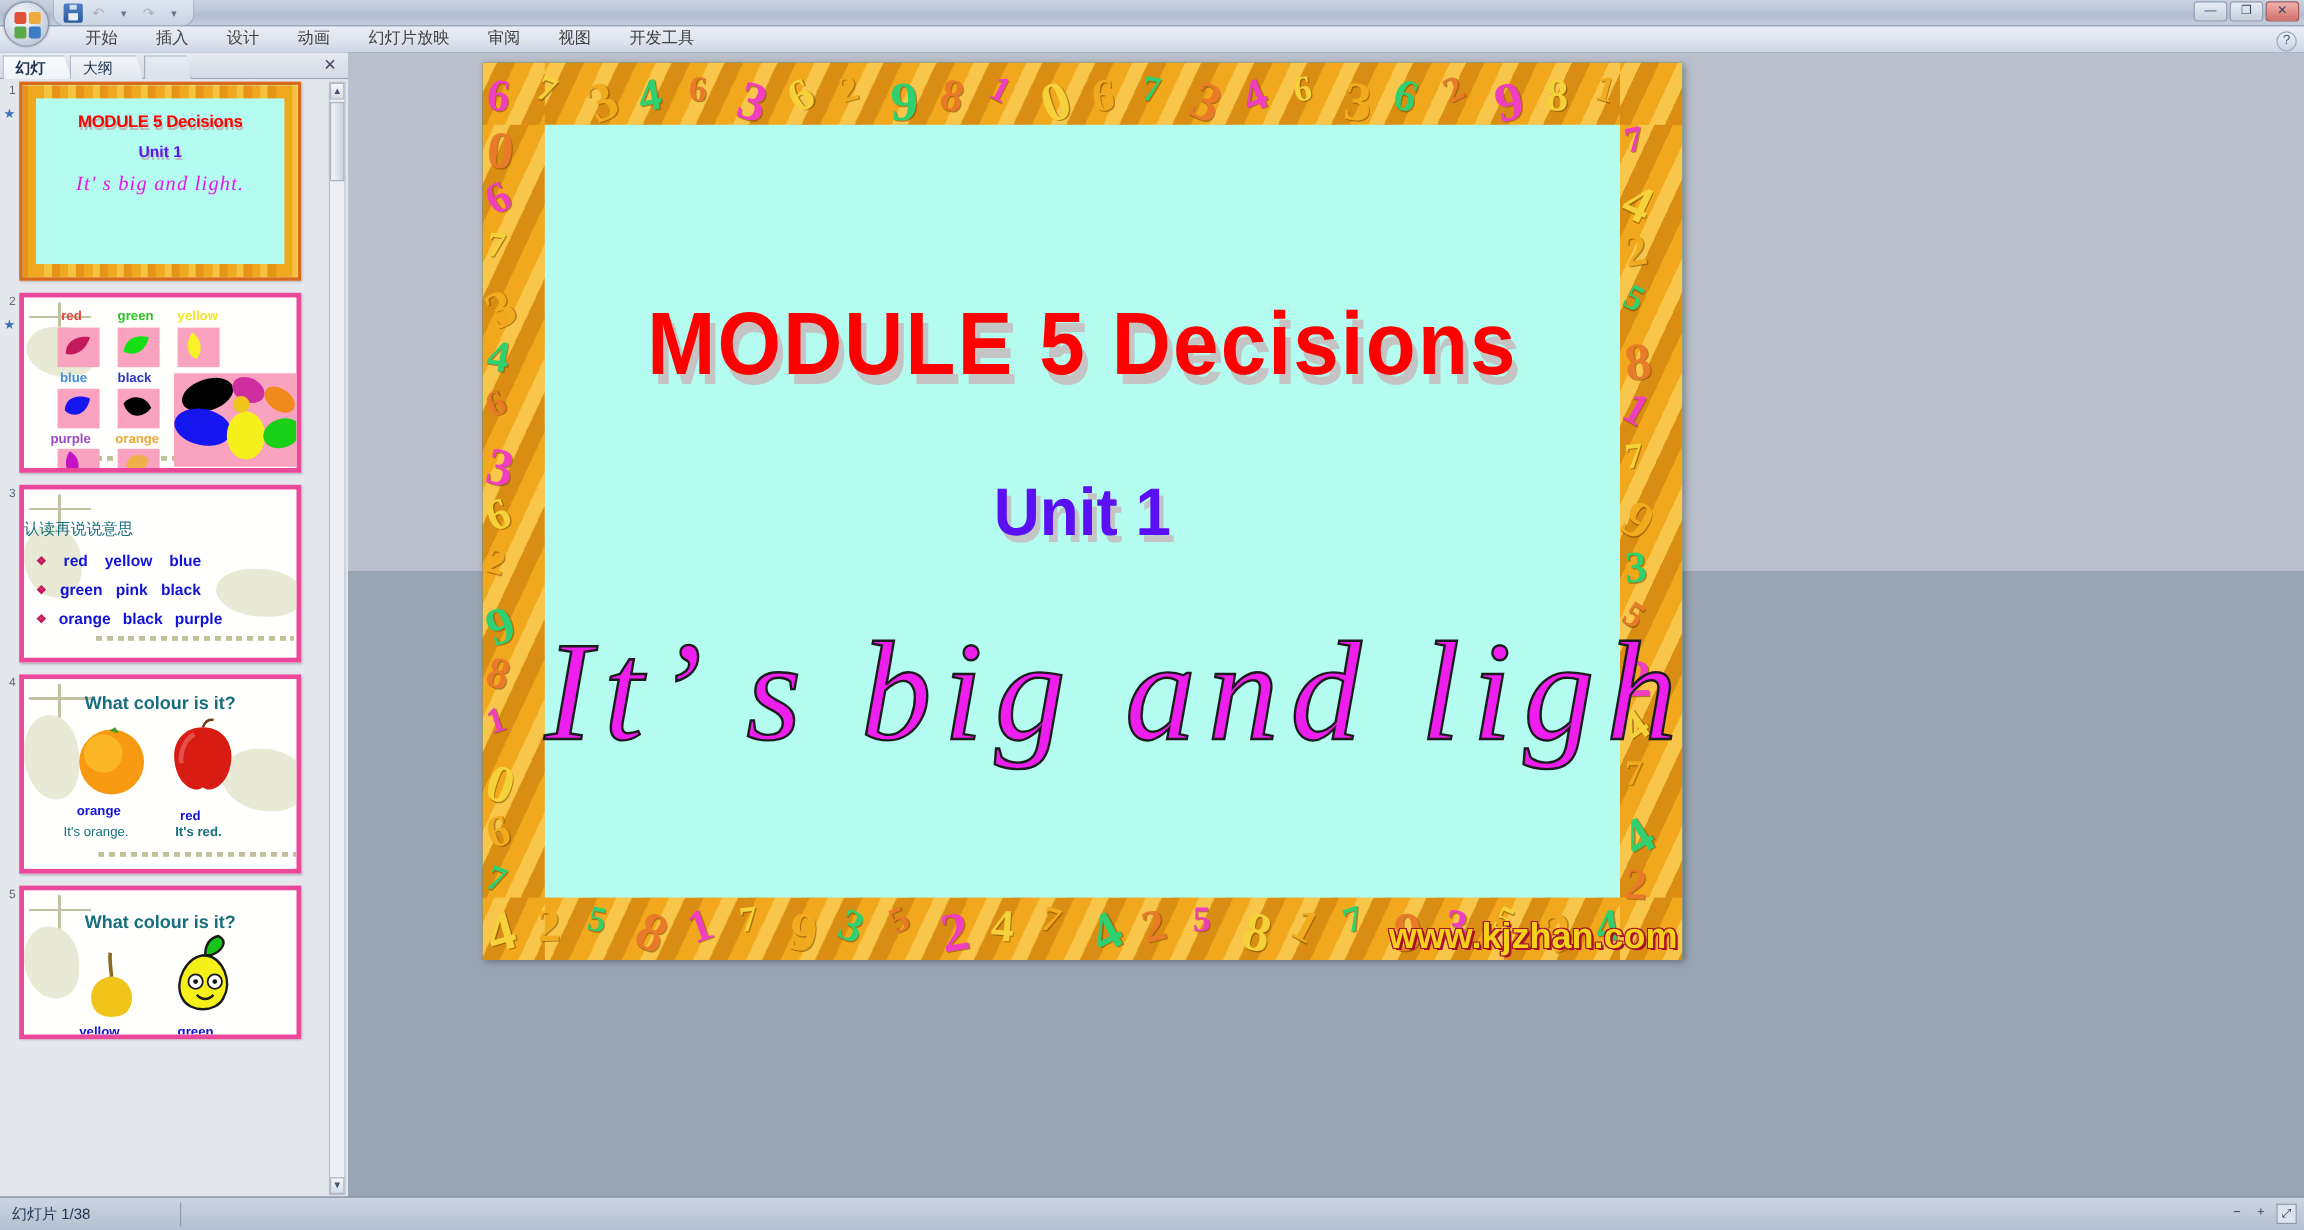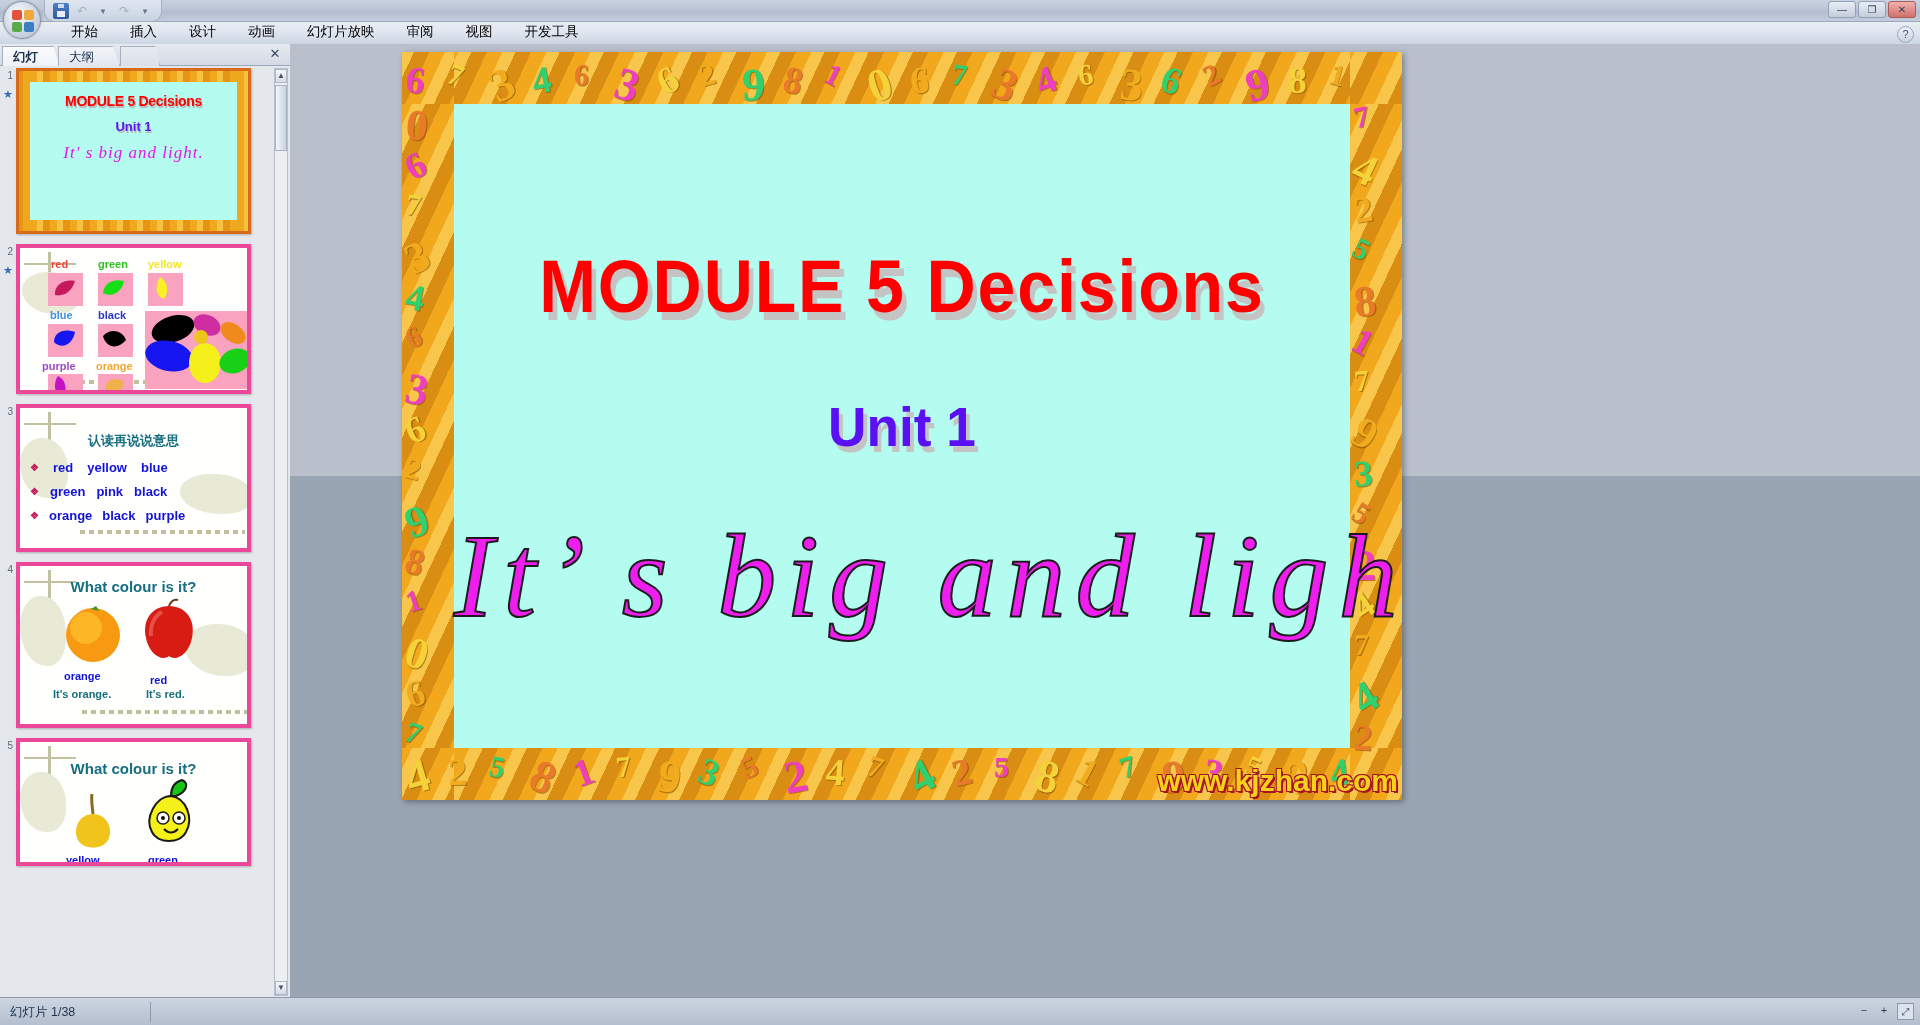--- a/index.html
+++ b/index.html
@@ -67,21 +67,21 @@
   .qicon.save:before{
     content:""; position:absolute; left:5px; top:1px; width:6px;height:4px; background:#cfdcef;
   }
   .qicon.dis{ color:#a8b0bd; }
   .qicon.drop{ font-size:9px; color:#66758c;}
   #tabstrip{
     position:absolute; left:55px; top:20px; height:24px;
     display:flex; align-items:flex-end; gap:0px; z-index:20;
   }
   .rtab{
-    padding:2px 16px 3px 16px; font-size:13.5px; color:#000000; white-space:nowrap;
+    padding:2px 16px 3px 16px; font-size:13.5px; color:#404040; white-space:nowrap;
   }
   #helpbtn{
     position:absolute; right:6px; top:26px; width:17px;height:17px;border-radius:50%;
     border:1px solid #9aa6ba; background:linear-gradient(to bottom,#eef2f8,#c8d2e0);
     color:#3c5a82; font-size:11px; text-align:center; line-height:15px;
   }
 
   
   #work{
     position:absolute; left:0; top:44px; width:1920px; height:953px;
@@ -405,21 +405,21 @@
       </div>
 
       <div class="thumbrow">
         <div class="thumbnum">3</div>
         <div class="thumbbox">
           <div class="tsl" style="height:140px">
             <div class="blob" style="left:0px;top:30px;width:48px;height:60px;"></div>
             <div class="blob" style="left:160px;top:66px;width:72px;height:40px;"></div>
             <div class="squig" style="left:60px;bottom:14px;width:165px;"></div>
 
-            <div style="position:absolute;left:0;right:0;top:24px;text-align:center;font-size:13px;color:#176e7e;font-weight:bold;">认读再说说意思</div>
+            <div style="position:absolute;left:0;right:0;top:24px;font-size:13px;color:#176e7e;font-weight:normal;">认读再说说意思</div>
 
             <div style="position:absolute;left:10px;top:52px;font-size:13px;color:#1212d8;font-weight:bold;display:flex;gap:14px;align-items:center;">
               <span style="color:#c41a5c;font-size:10px;">❖</span>
               <span>red</span>
               <span>yellow</span>
               <span>blue</span>
             </div>
             <div style="position:absolute;left:10px;top:76px;font-size:13px;color:#1212d8;font-weight:bold;display:flex;gap:11px;align-items:center;">
               <span style="color:#c41a5c;font-size:10px;">❖</span>
               <span>green</span>
@@ -452,21 +452,21 @@
               <path d="M29 7 l5 -3 l3 5 z" fill="#3b9a2b"></path>
             </svg>
             <svg style="position:absolute;left:118px;top:30px;" width="62" height="68">
               <path d="M31 10 C14 10,4 24,8 42 C11 58,24 66,31 60 C38 66,51 58,54 42 C58 24,48 10,31 10Z" fill="#d81c14"></path>
               <path d="M24 16 C16 20,12 30,13 40" stroke="#f2736a" stroke-width="4" fill="none" opacity=".6"></path>
               <path d="M31 10 C33 5,36 3,40 4" stroke="#6b3a16" stroke-width="2" fill="none"></path>
             </svg>
 
             <div style="position:absolute;left:44px;top:104px;font-size:11px;font-weight:bold;color:#1212d8;">orange</div>
             <div style="position:absolute;left:130px;top:108px;font-size:11px;font-weight:bold;color:#1212d8;">red</div>
-            <div style="position:absolute;left:33px;top:122px;font-size:11px;font-weight:bold;color:#176e7e;">It's orange.</div>
+            <div style="position:absolute;left:33px;top:122px;font-size:11px;font-weight:normal;color:#176e7e;">It's orange.</div>
             <div style="position:absolute;left:126px;top:122px;font-size:11px;font-weight:bold;color:#176e7e;">It's red.</div>
           </div>
         </div>
       </div>
 
       <div class="thumbrow">
         <div class="thumbnum">5</div>
         <div class="thumbbox">
           <div class="tsl" style="height:120px">
             <div class="blob" style="left:0px;top:30px;width:46px;height:60px;"></div>

